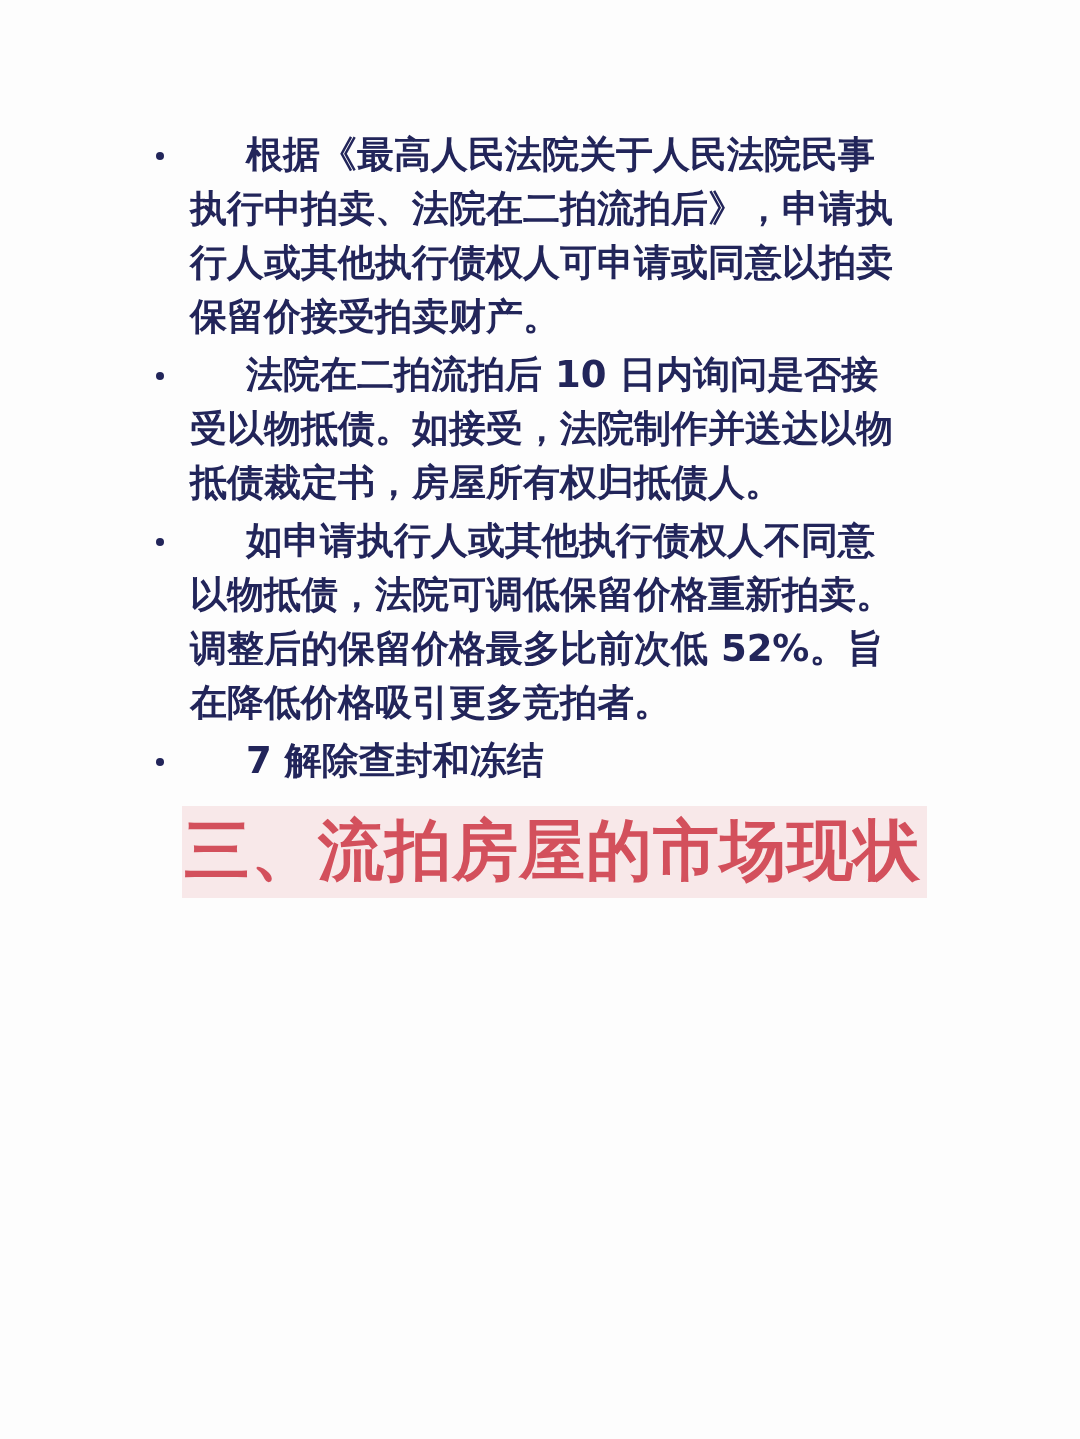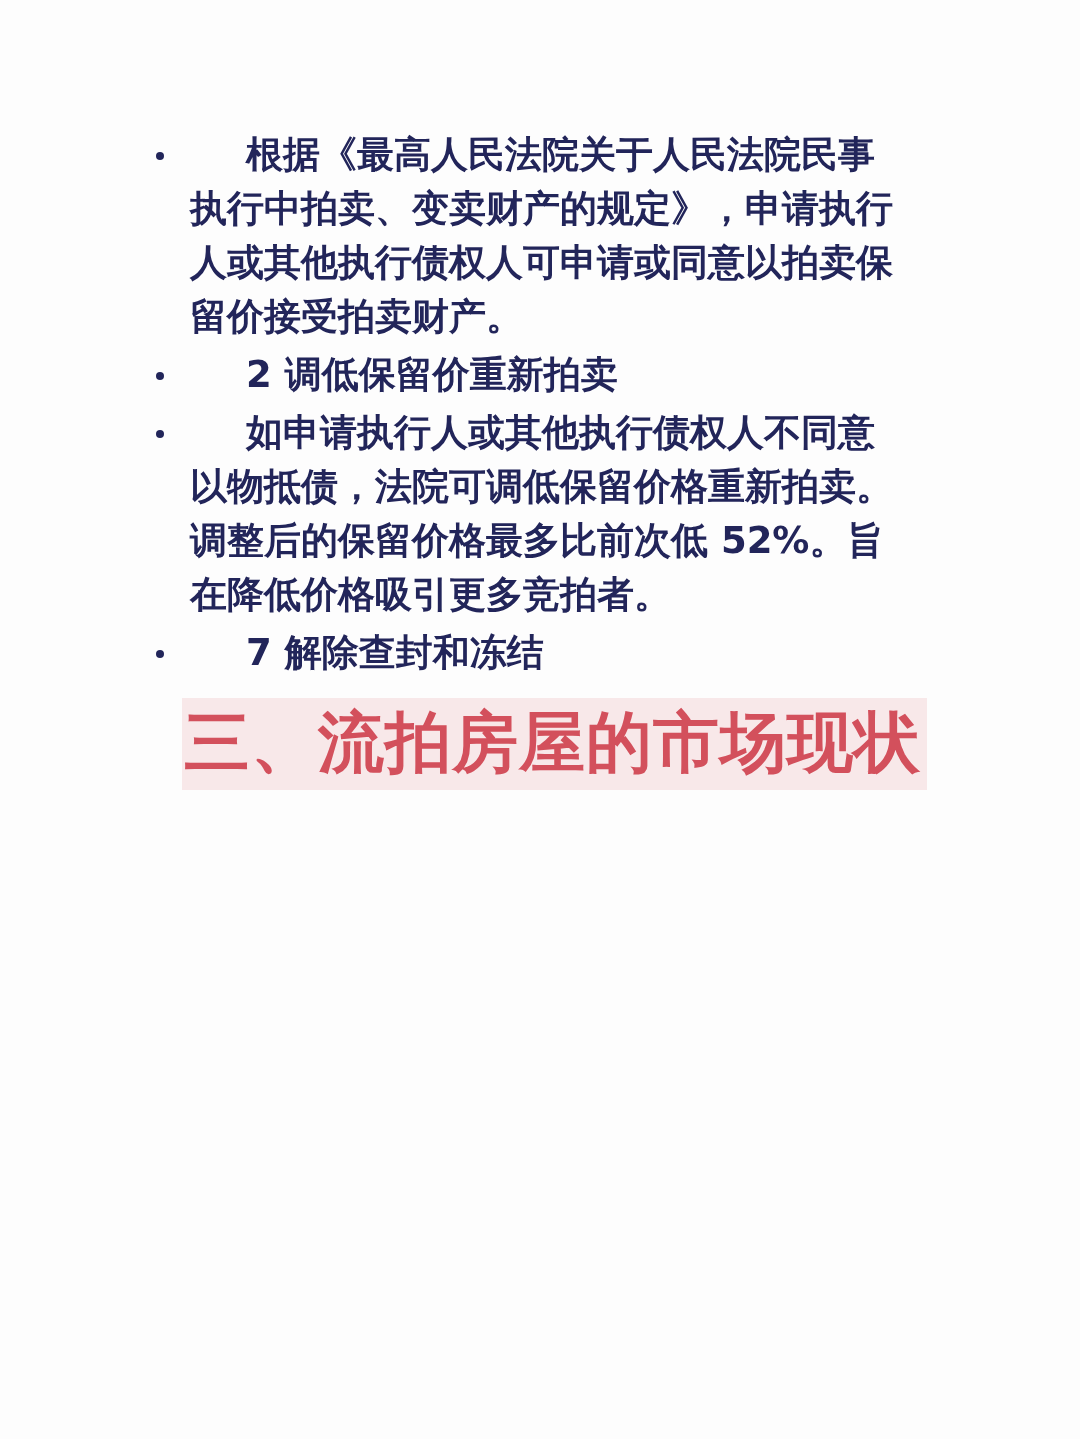--- a/index.html
+++ b/index.html
@@ -66,22 +66,22 @@
     padding: 0 6px 2px 2px;
   }
 </style>
 </head>
 <body>
 
 <div class="page">
   <div class="content">
 
     <ul class="bullet-list">
-        <li class="bullet-item"><span class="dot"></span><span>根据《最高人民法院关于人民法院民事执行中拍卖、变卖财产的规定》，申请执行人或其他执行债权人可申请或同意以拍卖保留价接受拍卖财产。</span></li>
-        <li class="bullet-item"><span class="dot"></span><span>2 调低保留价重新拍卖</span></li>
+        <li class="bullet-item"><span class="dot"></span><span>根据《最高人民法院关于人民法院民事执行中拍卖、法院在二拍流拍后》，申请执行人或其他执行债权人可申请或同意以拍卖保留价接受拍卖财产。</span></li>
+        <li class="bullet-item"><span class="dot"></span><span>法院在二拍流拍后 10 日内询问是否接受以物抵债。如接受，法院制作并送达以物抵债裁定书，房屋所有权归抵债人。</span></li>
         <li class="bullet-item"><span class="dot"></span><span>如申请执行人或其他执行债权人不同意以物抵债，法院可调低保留价格重新拍卖。调整后的保留价格最多比前次低 52%。旨在降低价格吸引更多竞拍者。</span></li>
         <li class="bullet-item"><span class="dot"></span><span>7 解除查封和冻结</span></li>
       </ul>
 
     <h2 class="section-heading">
       <span class="hl">三、流拍房屋的市场现状</span>
     </h2>
 
 
   </div>

